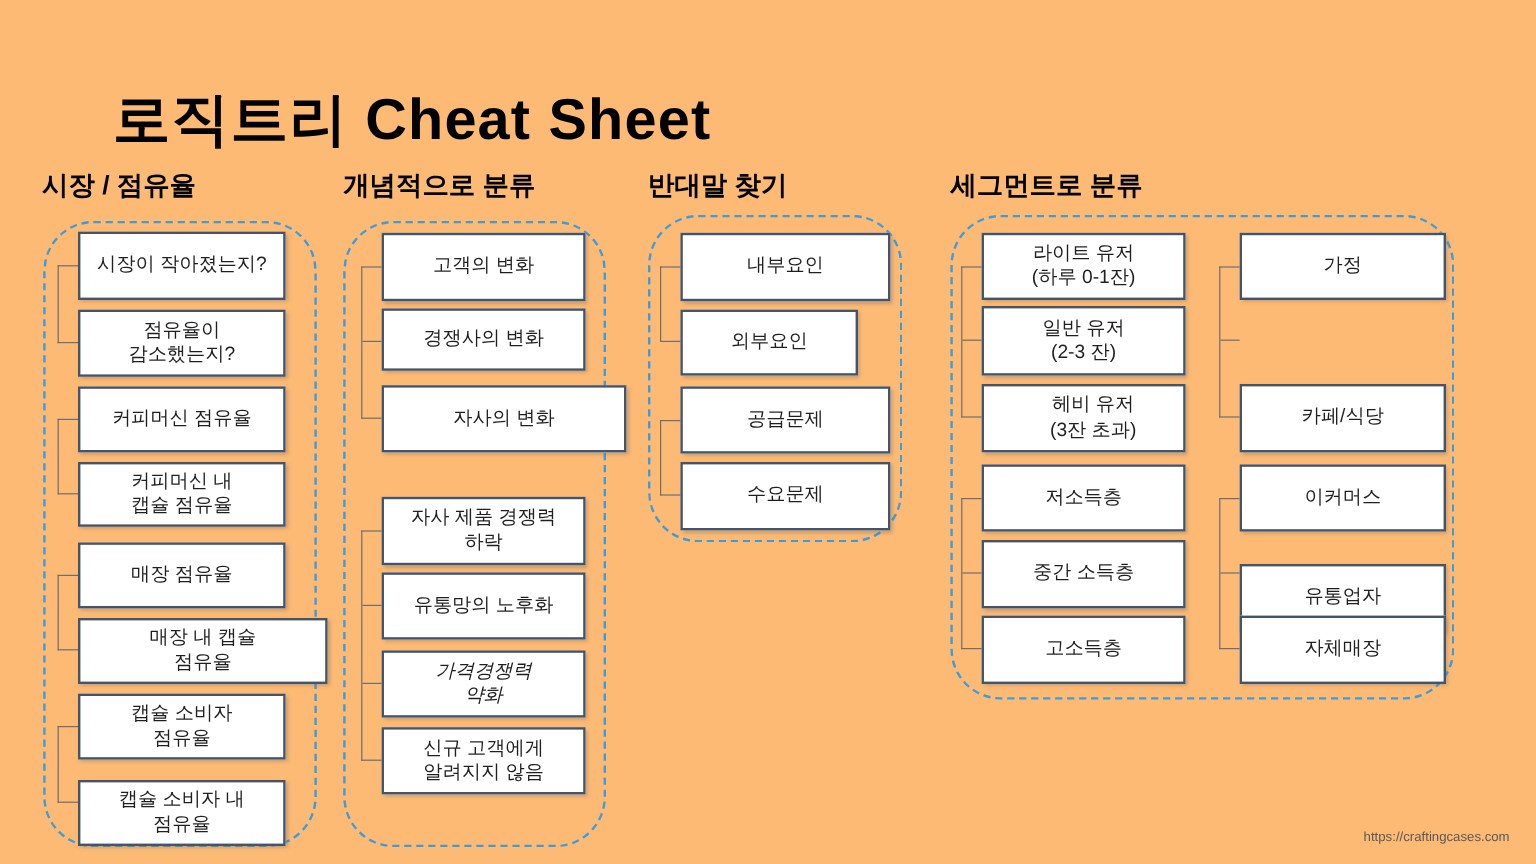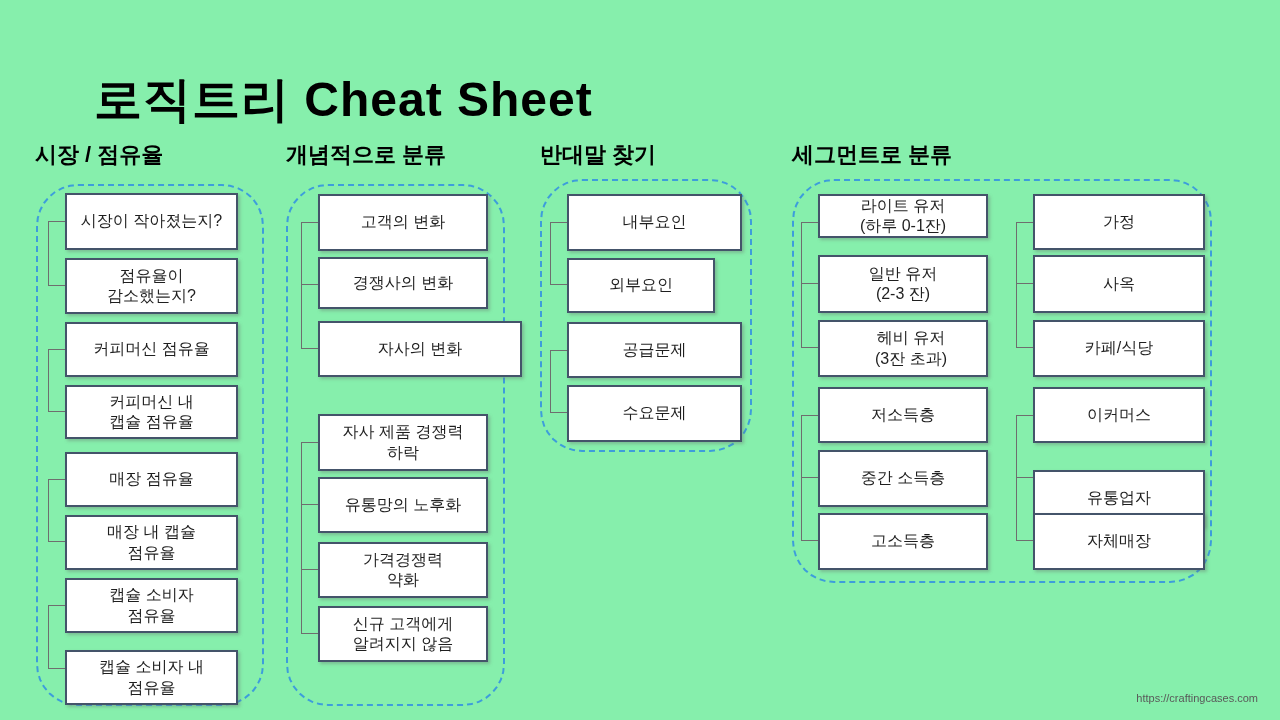--- a/index.html
+++ b/index.html
@@ -8,21 +8,21 @@
     --connector:#6e6e6e;
     --title-text:#000000;
     --box-text:#1f1f1f;
     --footer-text:#595959;
   }
   *{margin:0;padding:0;box-sizing:border-box;}
   html,body{background:#fff;}
   .canvas{
     position:relative;
     width:1280px;height:720px;
-    background:#86efac;
+    background:#fdba74;
     overflow:hidden;
     font-family:"Liberation Sans","DejaVu Sans",sans-serif;
   }
   .page-title{
     position:absolute;left:94px;top:68px;
     font-size:48px;font-weight:700;letter-spacing:1px;
     color:var(--title-text);white-space:nowrap;
   }
   .col-header{
     position:absolute;top:141px;height:28px;
@@ -78,55 +78,54 @@
   <div class="container" style="left:540px;top:179px;width:212px;height:273px;"></div>
   <div class="container" style="left:792px;top:179px;width:420px;height:404px;"></div>
 
   <div class="box" style="left:65px;top:193px;width:173px;height:57px;">시장이 작아졌는지?</div>
   <div class="box" style="left:65px;top:258px;width:173px;height:56px;">점유율이
 감소했는지?</div>
   <div class="box" style="left:65px;top:322px;width:173px;height:55px;">커피머신 점유율</div>
   <div class="box" style="left:65px;top:385px;width:173px;height:54px;">커피머신 내
 캡슐 점유율</div>
   <div class="box" style="left:65px;top:452px;width:173px;height:55px;">매장 점유율</div>
-  <div class="box" style="left:65px;top:515px;width:173px;height:55px;">매장 내 캡슐
+  <div class="box" style="left:65px;top:515px;width:208px;height:55px;">매장 내 캡슐
 점유율</div>
   <div class="box" style="left:65px;top:578px;width:173px;height:55px;">캡슐 소비자
 점유율</div>
   <div class="box" style="left:65px;top:650px;width:173px;height:55px;">캡슐 소비자 내
 점유율</div>
 
   <div class="box" style="left:318px;top:194px;width:170px;height:57px;">고객의 변화</div>
   <div class="box" style="left:318px;top:257px;width:170px;height:52px;">경쟁사의 변화</div>
   <div class="box" style="left:318px;top:321px;width:204px;height:56px;">자사의 변화</div>
   <div class="box" style="left:318px;top:414px;width:170px;height:57px;">자사 제품 경쟁력
 하락</div>
   <div class="box" style="left:318px;top:477px;width:170px;height:56px;">유통망의 노후화</div>
-  <div class="box" style="left:318px;top:542px;width:170px;height:56px;">가격경쟁력
+  <div class="box" style="left:318px;top:542px;width:170px;height:56px;font-style:italic;">가격경쟁력
 약화</div>
   <div class="box" style="left:318px;top:606px;width:170px;height:56px;">신규 고객에게
 알려지지 않음</div>
 
   <div class="box" style="left:567px;top:194px;width:175px;height:57px;">내부요인</div>
   <div class="box" style="left:567px;top:258px;width:148px;height:55px;">외부요인</div>
   <div class="box" style="left:567px;top:322px;width:175px;height:56px;">공급문제</div>
   <div class="box" style="left:567px;top:385px;width:175px;height:57px;">수요문제</div>
 
-  <div class="box" style="left:818px;top:194px;width:170px;height:44px;">라이트 유저
+  <div class="box" style="left:818px;top:194px;width:170px;height:56px;">라이트 유저
 (하루 0-1잔)</div>
   <div class="box" style="left:818px;top:255px;width:170px;height:58px;">일반 유저
 (2-3 잔)</div>
   <div class="box" style="left:818px;top:320px;width:170px;height:57px;padding-left:20px;">헤비 유저
 (3잔 초과)</div>
   <div class="box" style="left:818px;top:387px;width:170px;height:56px;">저소득층</div>
   <div class="box" style="left:818px;top:450px;width:170px;height:57px;">중간 소득층</div>
   <div class="box" style="left:818px;top:513px;width:170px;height:57px;">고소득층</div>
 
   <div class="box" style="left:1033px;top:194px;width:172px;height:56px;">가정</div>
-  <div class="box" style="left:1033px;top:255px;width:172px;height:58px;">사옥</div>
   <div class="box" style="left:1033px;top:320px;width:172px;height:57px;">카페/식당</div>
   <div class="box" style="left:1033px;top:387px;width:172px;height:56px;">이커머스</div>
   <div class="box" style="left:1033px;top:450px;width:172px;height:57px;margin-top:20px;">유통업자</div>
   <div class="box" style="left:1033px;top:513px;width:172px;height:57px;">자체매장</div>
 
   <div class="bracket" style="left:48px;top:221px;height:65px;"></div>
   <div class="bracket" style="left:48px;top:349px;height:63px;"></div>
   <div class="bracket" style="left:48px;top:479px;height:63px;"></div>
   <div class="bracket" style="left:48px;top:605px;height:64px;"></div>
 

